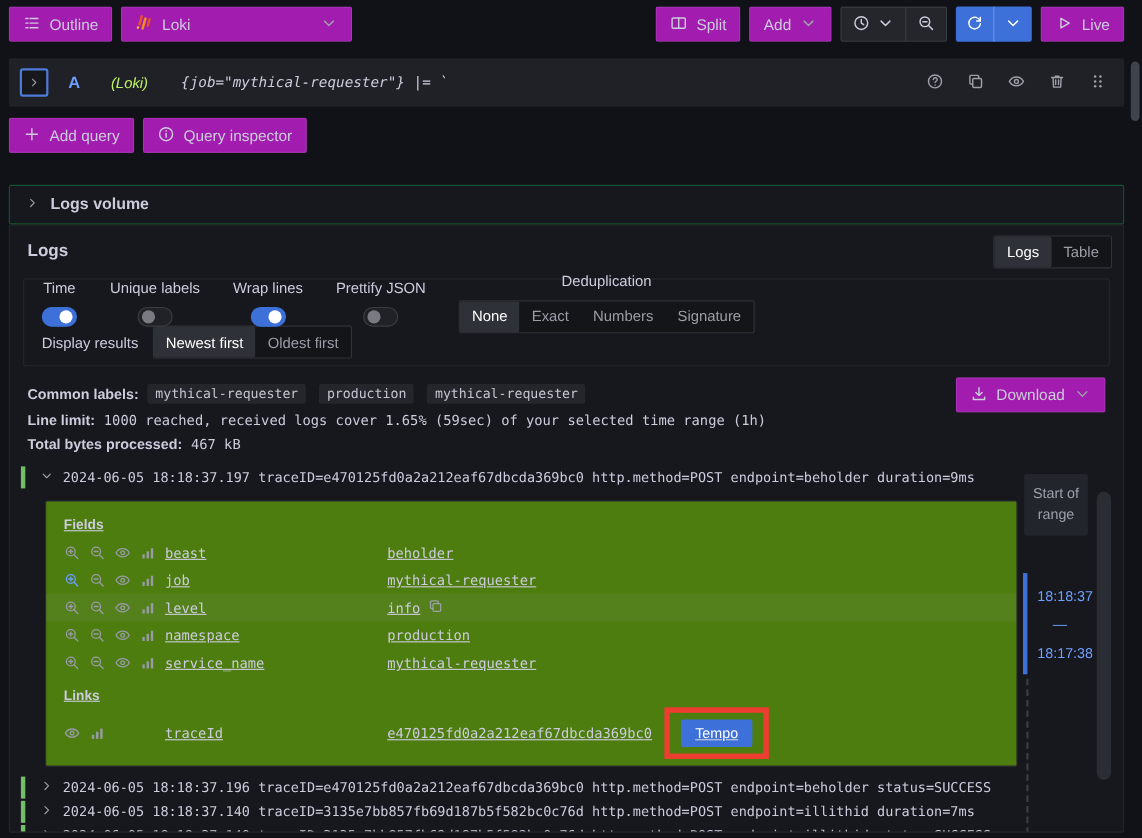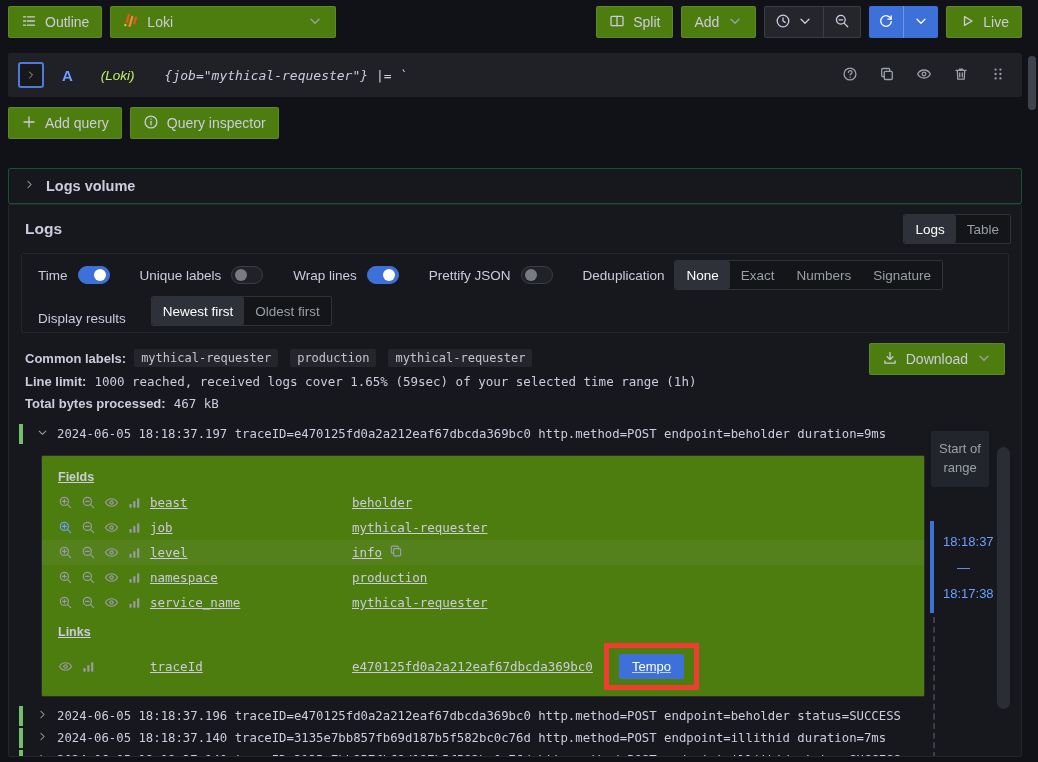--- a/index.html
+++ b/index.html
@@ -17,25 +17,25 @@
 
   svg.ic { width:16px; height:16px; stroke:currentColor; fill:none;
            stroke-width:1.3; stroke-linecap:round; stroke-linejoin:round; flex:none; }
   svg.ic .f { fill:currentColor; stroke:none; }
 
   
   .toolbar { height:36px; display:flex; align-items:center; justify-content:space-between; }
   .tgroup { display:flex; align-items:center; gap:8px; }
   .btn {
     display:inline-flex; align-items:center; gap:8px; height:32px; padding:0 12px;
-    background:#4d7c0f; border:1px solid rgba(204,204,220,0.14); border-radius:2px;
+    background:#a21caf; border:1px solid rgba(204,204,220,0.14); border-radius:2px;
     color:#ccccdc; font-weight:500; font-size:14px; cursor:pointer; white-space:nowrap;text-align:right;
   }
   .btn .chev { color:#9DA0A8; }
-  .ds-picker { width:226px; }
+  .ds-picker { width:210px; }
   .ds-picker .chev { margin-left:auto; }
   .btn-seg-group { display:flex; align-items:stretch; background:#24262C;
     border:1px solid rgba(204,204,220,0.14); border-radius:2px; height:32px; }
   .seg { display:flex; align-items:center; gap:6px; padding:0 10px; }
   .seg + .seg { border-left:1px solid rgba(204,204,220,0.14); }
   .btn-blue { display:flex; align-items:stretch; background:#3D71D9; border-radius:2px; height:32px; border:none; color:#fff; }
   .btn-blue .seg + .seg { border-left:1px solid rgba(255,255,255,0.25); }
   .btn-blue .seg { padding:0 9px; }
 
   
@@ -61,22 +61,22 @@
     border-radius:2px; position:relative; overflow:hidden; }
   .logs-header { display:flex; justify-content:space-between; align-items:center; padding:9px 10px 5px 16px; }
   .logs-title { font-size:15.5px; font-weight:600; }
   .radio-group { display:flex; border:1px solid #2F3237; background:#131519; border-radius:2px; height:30px; align-items:stretch; }
   .radio-opt { padding:0 11px; display:flex; align-items:center; font-size:13.5px; color:#9a9ea7; cursor:pointer; }
   .radio-opt.sel { background:#2E3138; color:#fff; font-weight:500; border-radius:2px; }
 
   .options-box { margin:4px 12px 0; border:1px solid #24262B; border-radius:2px; padding:6px 16px; }
   .opt-row { display:flex; align-items:center; }
   .opt-row1 { gap:30px; height:30px; }
-  .opt-row2 { gap:25px; height:30px; margin-top:6px;align-items:flex-end; }
-  .ctl { display:flex; align-items:center; gap:10px; }
+  .opt-row2 { gap:13px; height:30px; margin-top:6px; }
+  .ctl { display:flex; align-items:center; gap:10px;flex-direction:column; }
   .ctl-label { font-size:13.5px; font-weight:500; }
   .switch { width:32px; height:18px; border-radius:9px; background:#202227; border:1px solid #3A3D43; position:relative; cursor:pointer; flex:none; }
   .switch .knob { width:12px; height:12px; border-radius:50%; background:#787B82; position:absolute; top:2px; left:3px; }
   .switch.on { background:#3D71D9; border-color:#3D71D9; }
   .switch.on .knob { background:#fff; left:auto; right:3px; }
 
   .meta { margin:16px 16px 0; position:relative; }
   .meta-line { display:flex; align-items:center; gap:8px; margin-bottom:7px; font-size:13px; }
   .meta-label { font-weight:700; }
   .meta-value { font-family:"DejaVu Sans Mono", monospace; font-size:12.5px; }

